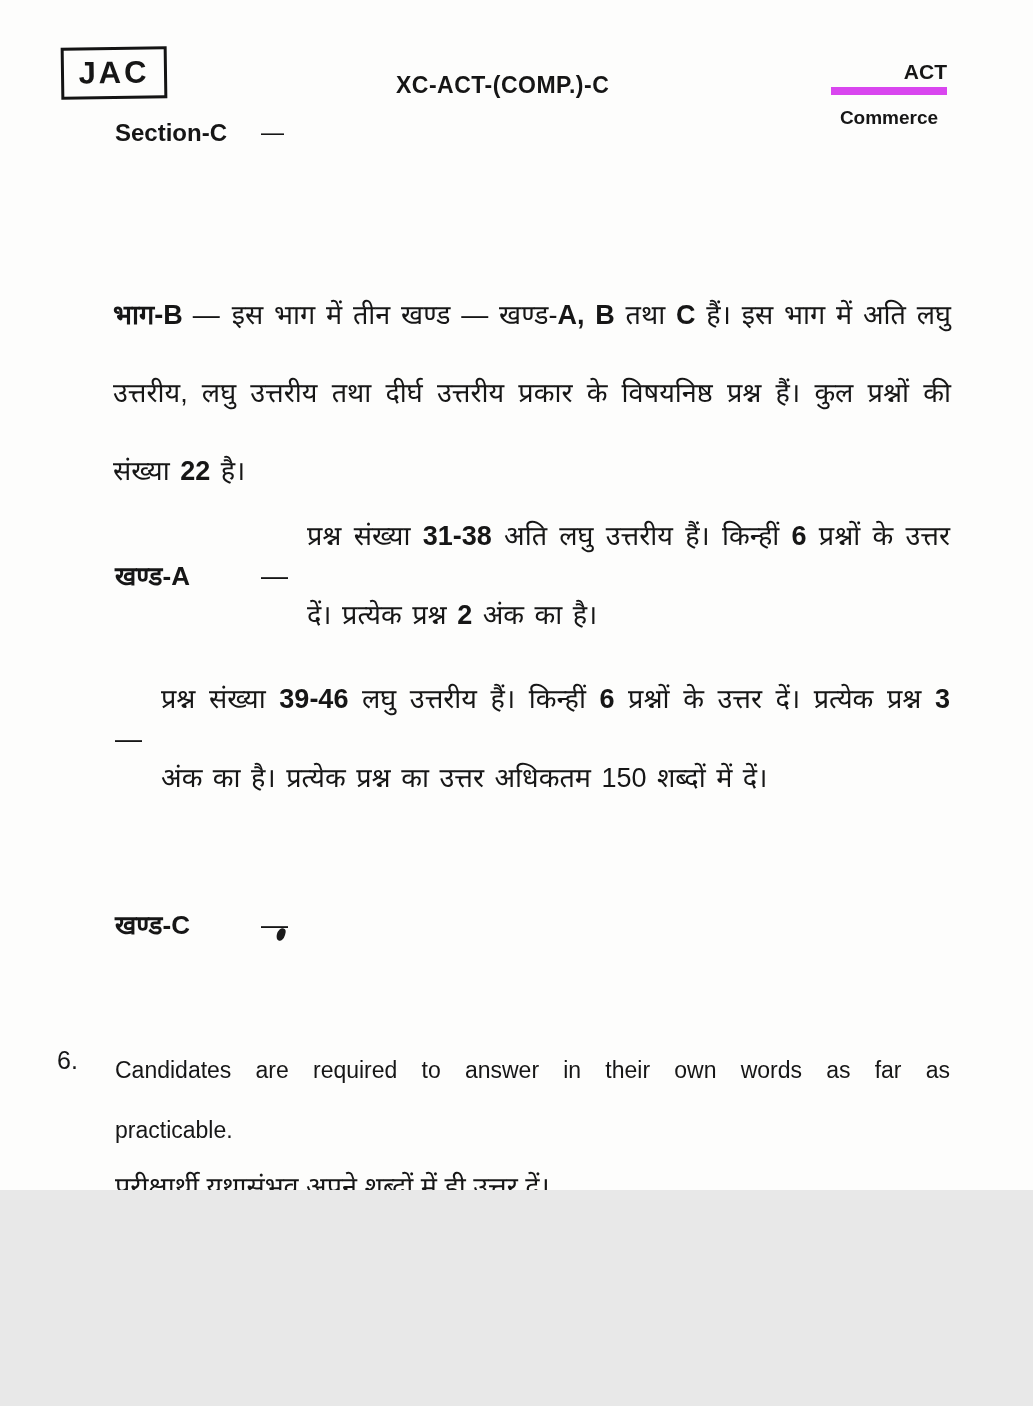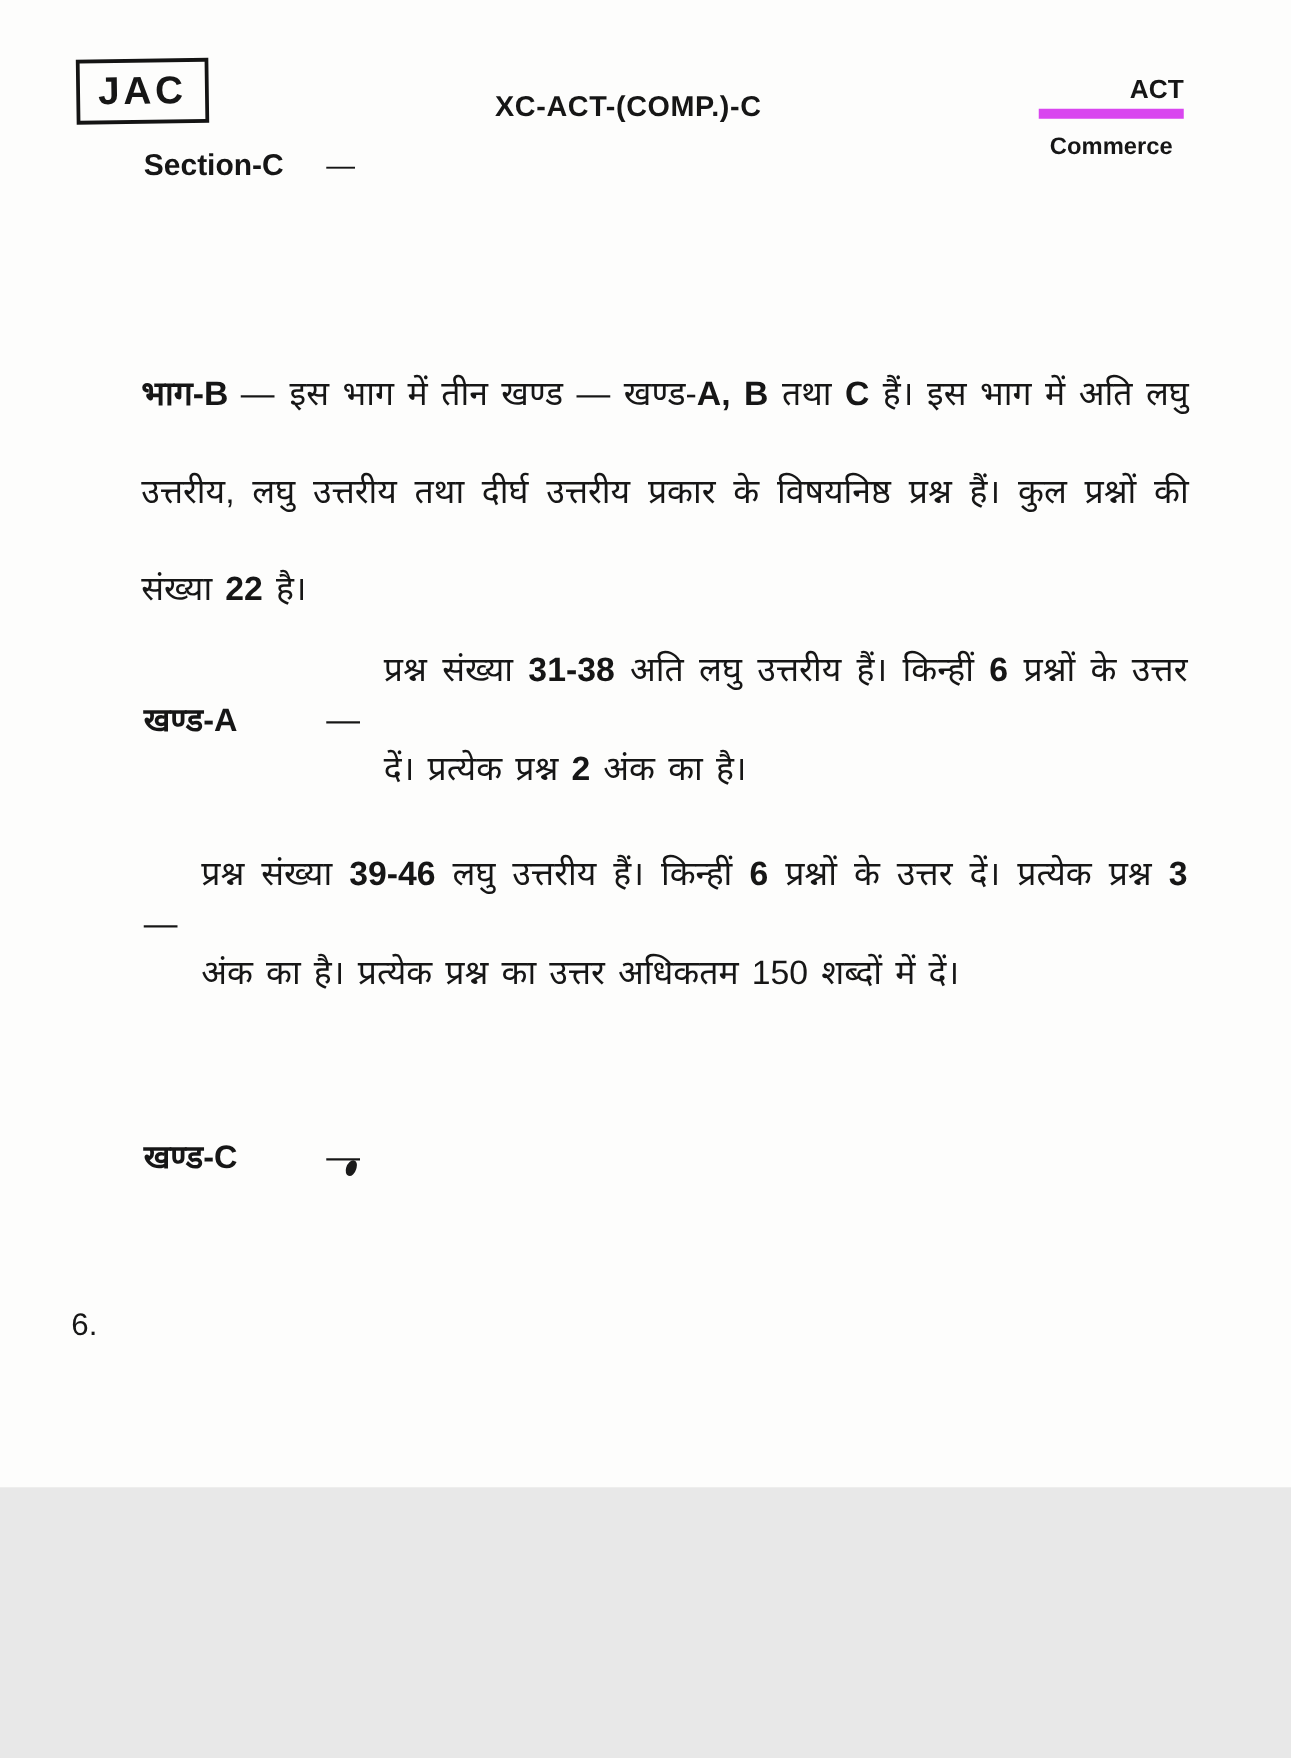--- a/index.html
+++ b/index.html
@@ -143,20 +143,24 @@
     <span class="hang-text"><span>प्रश्न संख्या </span><span class="b">39-46</span><span> लघु उत्तरीय हैं। किन्हीं </span><span class="b">6</span><span> प्रश्नों के उत्तर दें। प्रत्येक प्रश्न </span><span class="b">3</span><span> अंक का है। प्रत्येक प्रश्न का उत्तर अधिकतम 150 शब्दों में दें।</span></span>
   </div>
 
   <div class="hang-row hindi" style="top:886px;">
     <span class="hang-label">खण्ड-C</span>
     <span class="hang-dash">—</span>
   </div>
   <div class="stray-mark"></div>
 
   <div class="item6-num">6.</div>
+  <div class="item6-body">
+    <div class="item6-english">Candidates are required to answer in their own words as far as practicable.</div>
+    <div class="item6-hindi">परीक्षार्थी यथासंभव अपने शब्दों में ही उत्तर दें।</div>
+  </div>
 
   <div class="booklet-box">
     <span class="sq">■</span>
     <span>12/9764</span>
   </div>
   <div class="page-num">3 / 40</div>
 
   <div class="remnant r1"></div>
   <div class="remnant r2"></div>
   <div class="remnant r3"></div>

